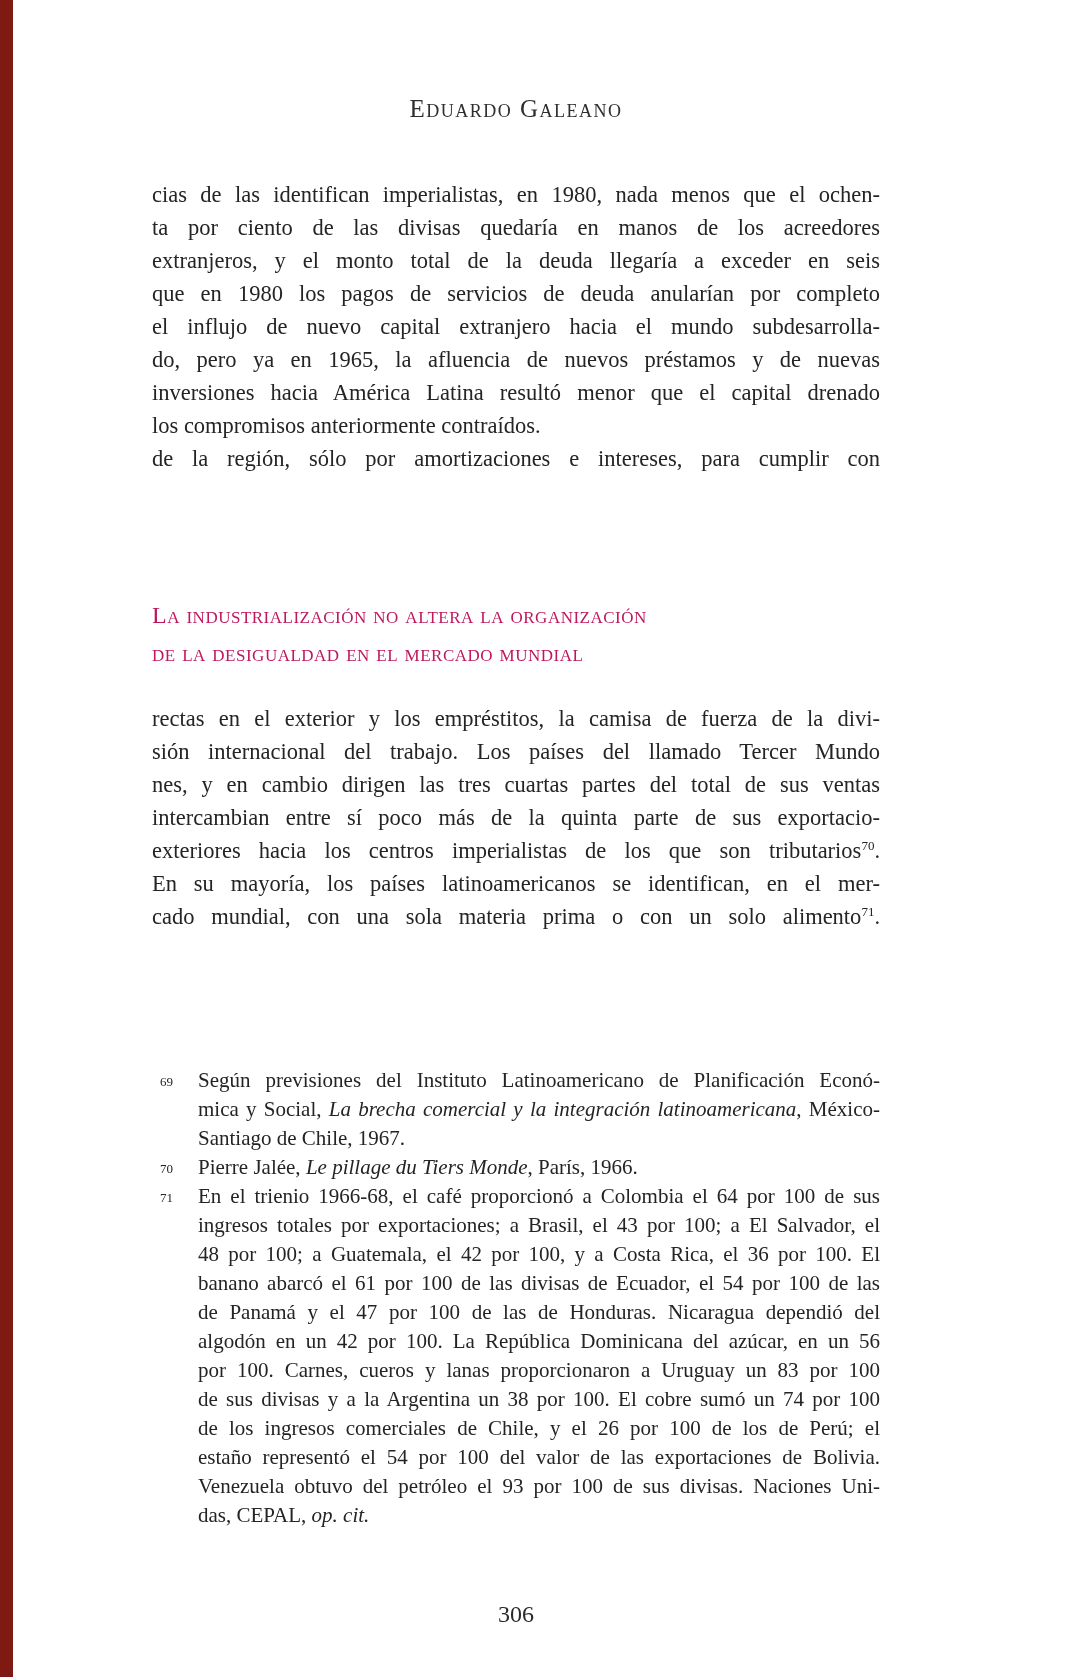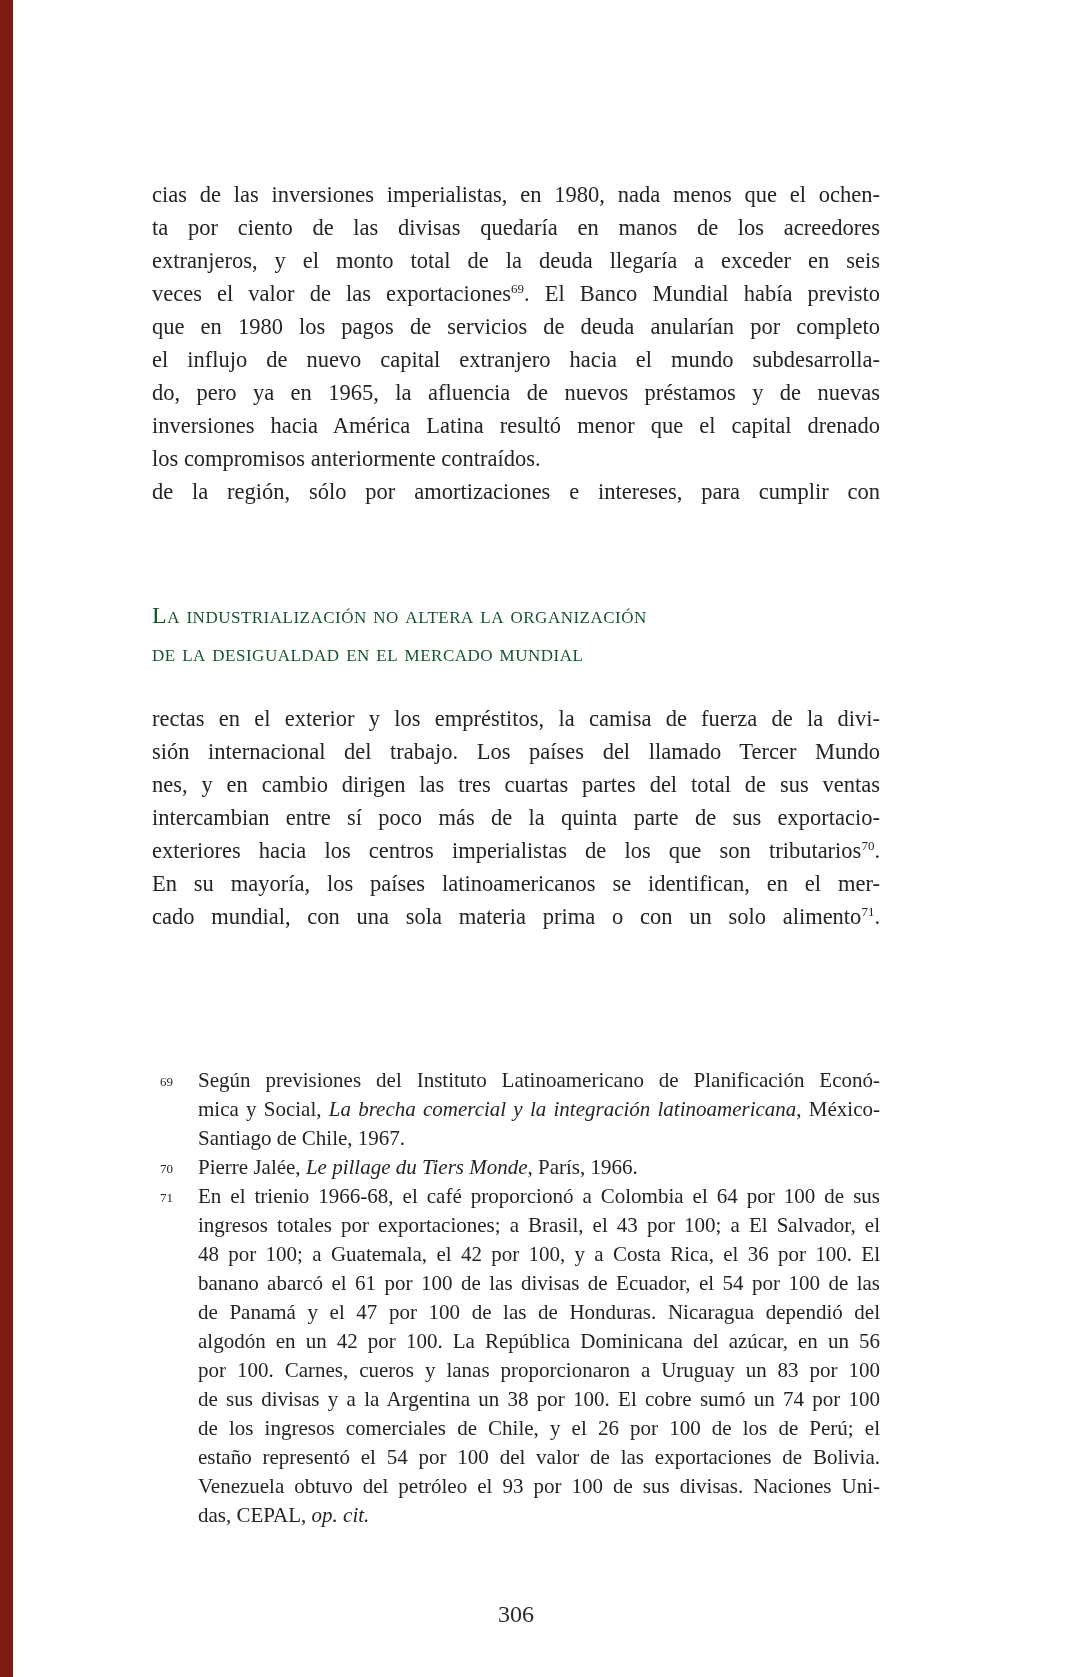--- a/index.html
+++ b/index.html
@@ -34,21 +34,21 @@
   .para .line.ragged { text-align-last: left; }
   .para-1 { top: 178px; }
   .para-2 { top: 702px; }
 
   .section-heading {
     top: 596px;
     font-variant: small-caps;
     font-size: 24px;
     line-height: 38px;
     letter-spacing: 0.5px;
-    color: #14532d;
+    color: #be185d;
   }
   .section-heading .line { text-align: left; text-align-last: left; }
 
   sup {
     font-size: 13px;
     line-height: 0;
     vertical-align: super;
   }
 
   .footnotes-section { top: 1066px; font-size: 21px; line-height: 29px; }
@@ -70,26 +70,26 @@
     color: #2a2a2a;
     margin-top: 37px;
   }
 </style>
 </head>
 <body>
 
 <div class="page">
   <div class="spine-edge" style="background: rgb(126, 26, 18);"></div>
 
+  <div class="abs running-header">Eduardo Galeano</div>
 
   <div class="abs para para-1">
-      <div class="line"><span>cias de las inversiones imperialistas, en 1980, nada menos que el ochen-</span></div>
+      <div class="line"><span>cias de las identifican imperialistas, en 1980, nada menos que el ochen-</span></div>
       <div class="line"><span>ta por ciento de las divisas quedaría en manos de los acreedores</span></div>
       <div class="line"><span>extranjeros, y el monto total de la deuda llegaría a exceder en seis</span></div>
-      <div class="line"><span>veces el valor de las exportaciones</span><sup>69</sup><span>. El Banco Mundial había previsto</span></div>
       <div class="line"><span>que en 1980 los pagos de servicios de deuda anularían por completo</span></div>
       <div class="line"><span>el influjo de nuevo capital extranjero hacia el mundo subdesarrolla-</span></div>
       <div class="line"><span>do, pero ya en 1965, la afluencia de nuevos préstamos y de nuevas</span></div>
       <div class="line"><span>inversiones hacia América Latina resultó menor que el capital drenado</span></div>
       <div class="line ragged"><span>los compromisos anteriormente contraídos.</span></div>
       <div class="line"><span>de la región, sólo por amortizaciones e intereses, para cumplir con</span></div>
     </div>
 
   <div class="abs section-heading">
       <div class="line"><span>La industrialización no altera la organización</span></div>

